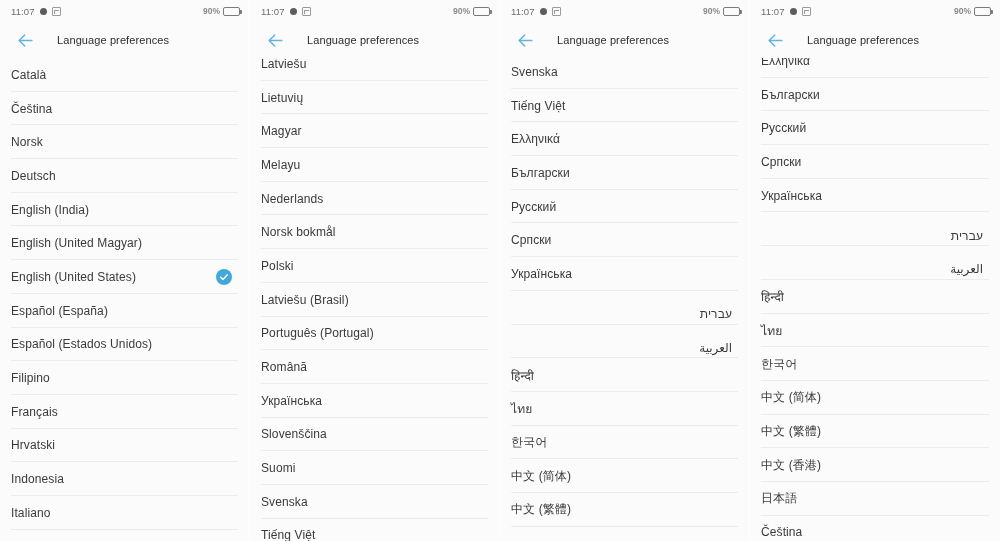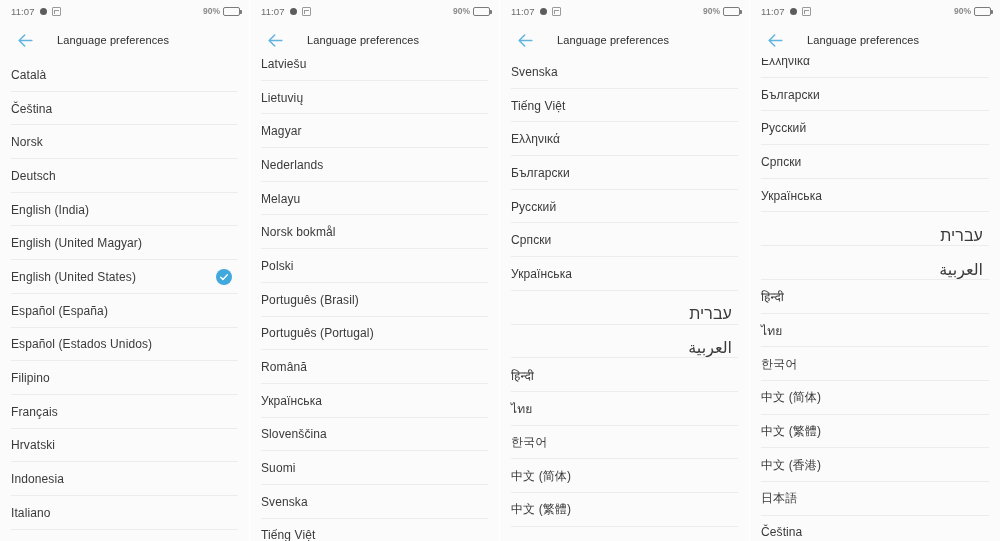--- a/index.html
+++ b/index.html
@@ -144,21 +144,21 @@
   }
   .row-label {
     font-size:12px;
     color:#3a3a3a;
     white-space:nowrap;
     letter-spacing:0.1px;
   }
   .row.rtl { justify-content:flex-end; }
   .row.rtl .row-label {
     direction:rtl;
-    font-size:16px;
+    font-size:12px;
     color:#3a3a3a;
     margin-top:13px;
   }
   .check {
     margin-left:auto;
     width:16px; height:16px;
     border-radius:50%;
     background:#41a8dd;
     display:flex;
     align-items:center;
@@ -285,33 +285,33 @@
           <div class="row">
             <span class="row-label">Latviešu</span>
           </div>
           <div class="row">
             <span class="row-label">Lietuvių</span>
           </div>
           <div class="row">
             <span class="row-label">Magyar</span>
           </div>
           <div class="row">
+            <span class="row-label">Melayu</span>
+          </div>
+          <div class="row">
             <span class="row-label">Nederlands</span>
           </div>
           <div class="row">
-            <span class="row-label">Melayu</span>
-          </div>
-          <div class="row">
             <span class="row-label">Norsk bokmål</span>
           </div>
           <div class="row">
             <span class="row-label">Polski</span>
           </div>
           <div class="row">
-            <span class="row-label">Português (Brasil)</span>
+            <span class="row-label">Latviešu (Brasil)</span>
           </div>
           <div class="row">
             <span class="row-label">Português (Portugal)</span>
           </div>
           <div class="row">
             <span class="row-label">Română</span>
           </div>
           <div class="row">
             <span class="row-label">Українська</span>
           </div>

